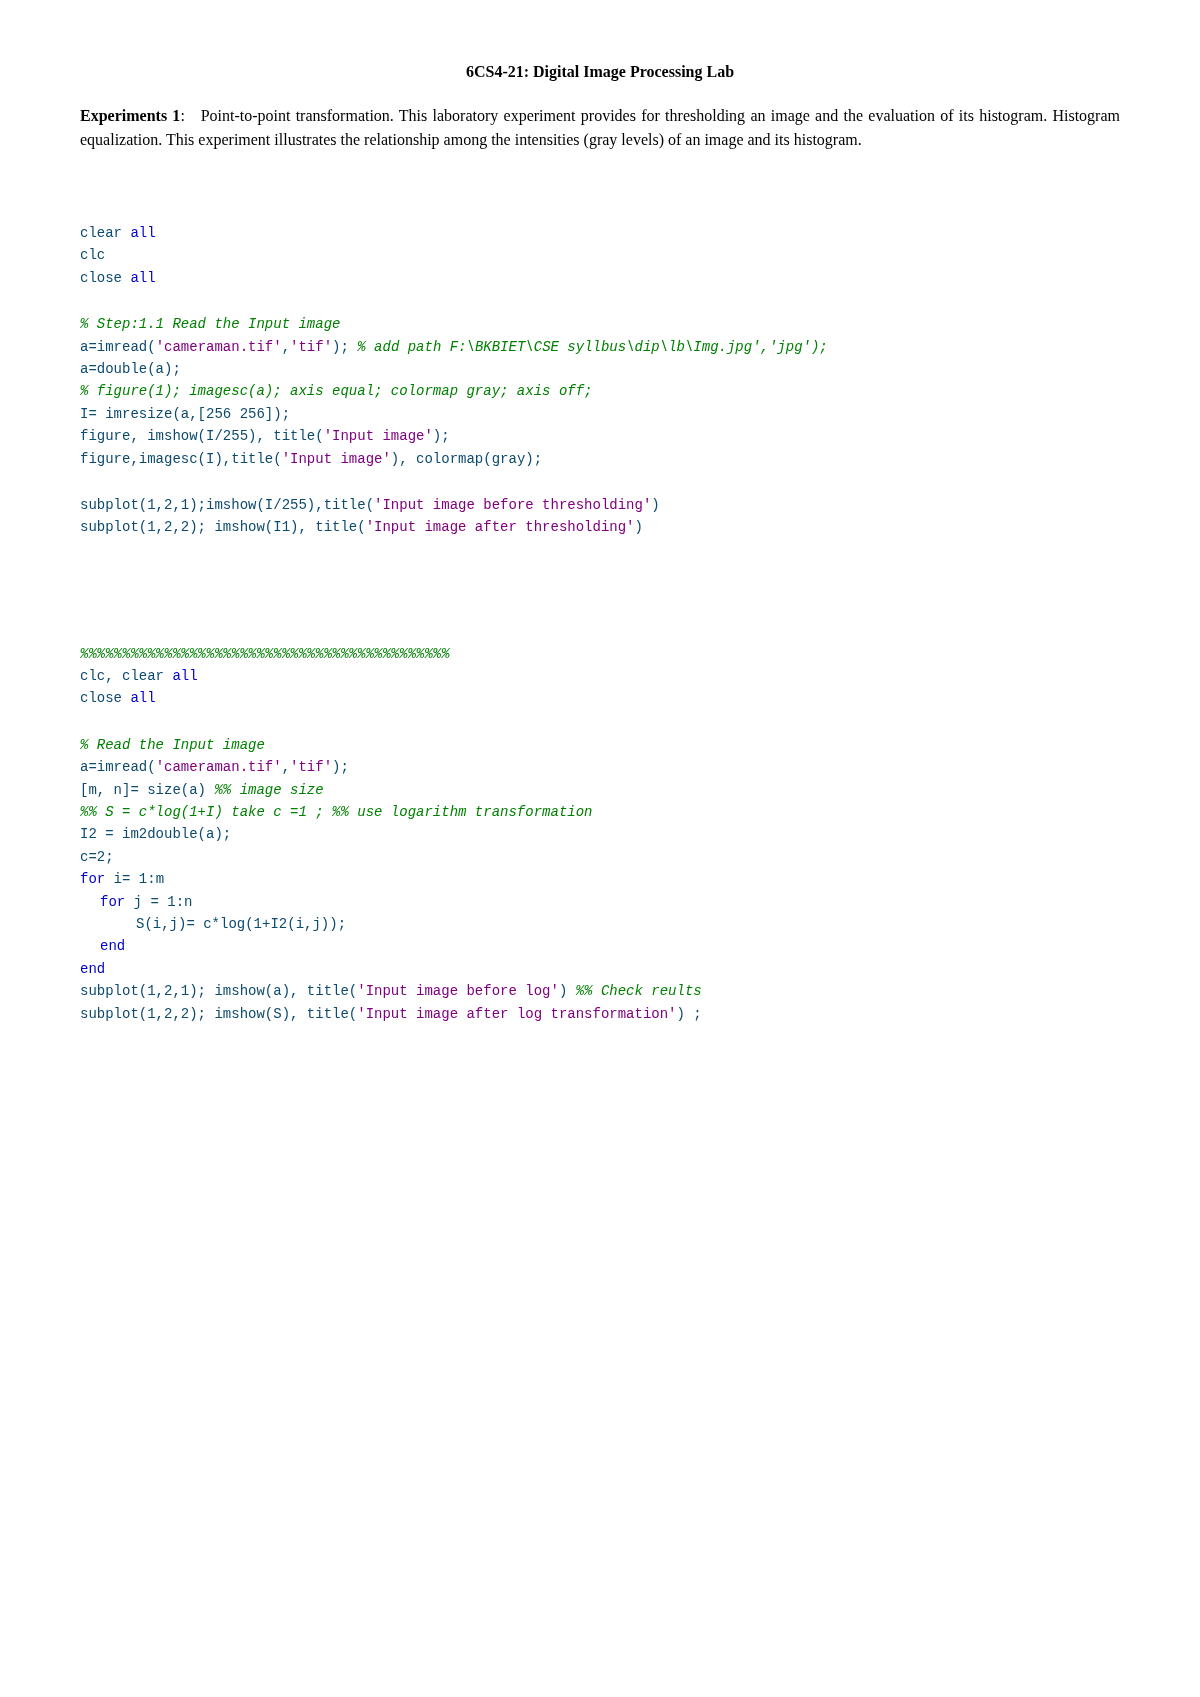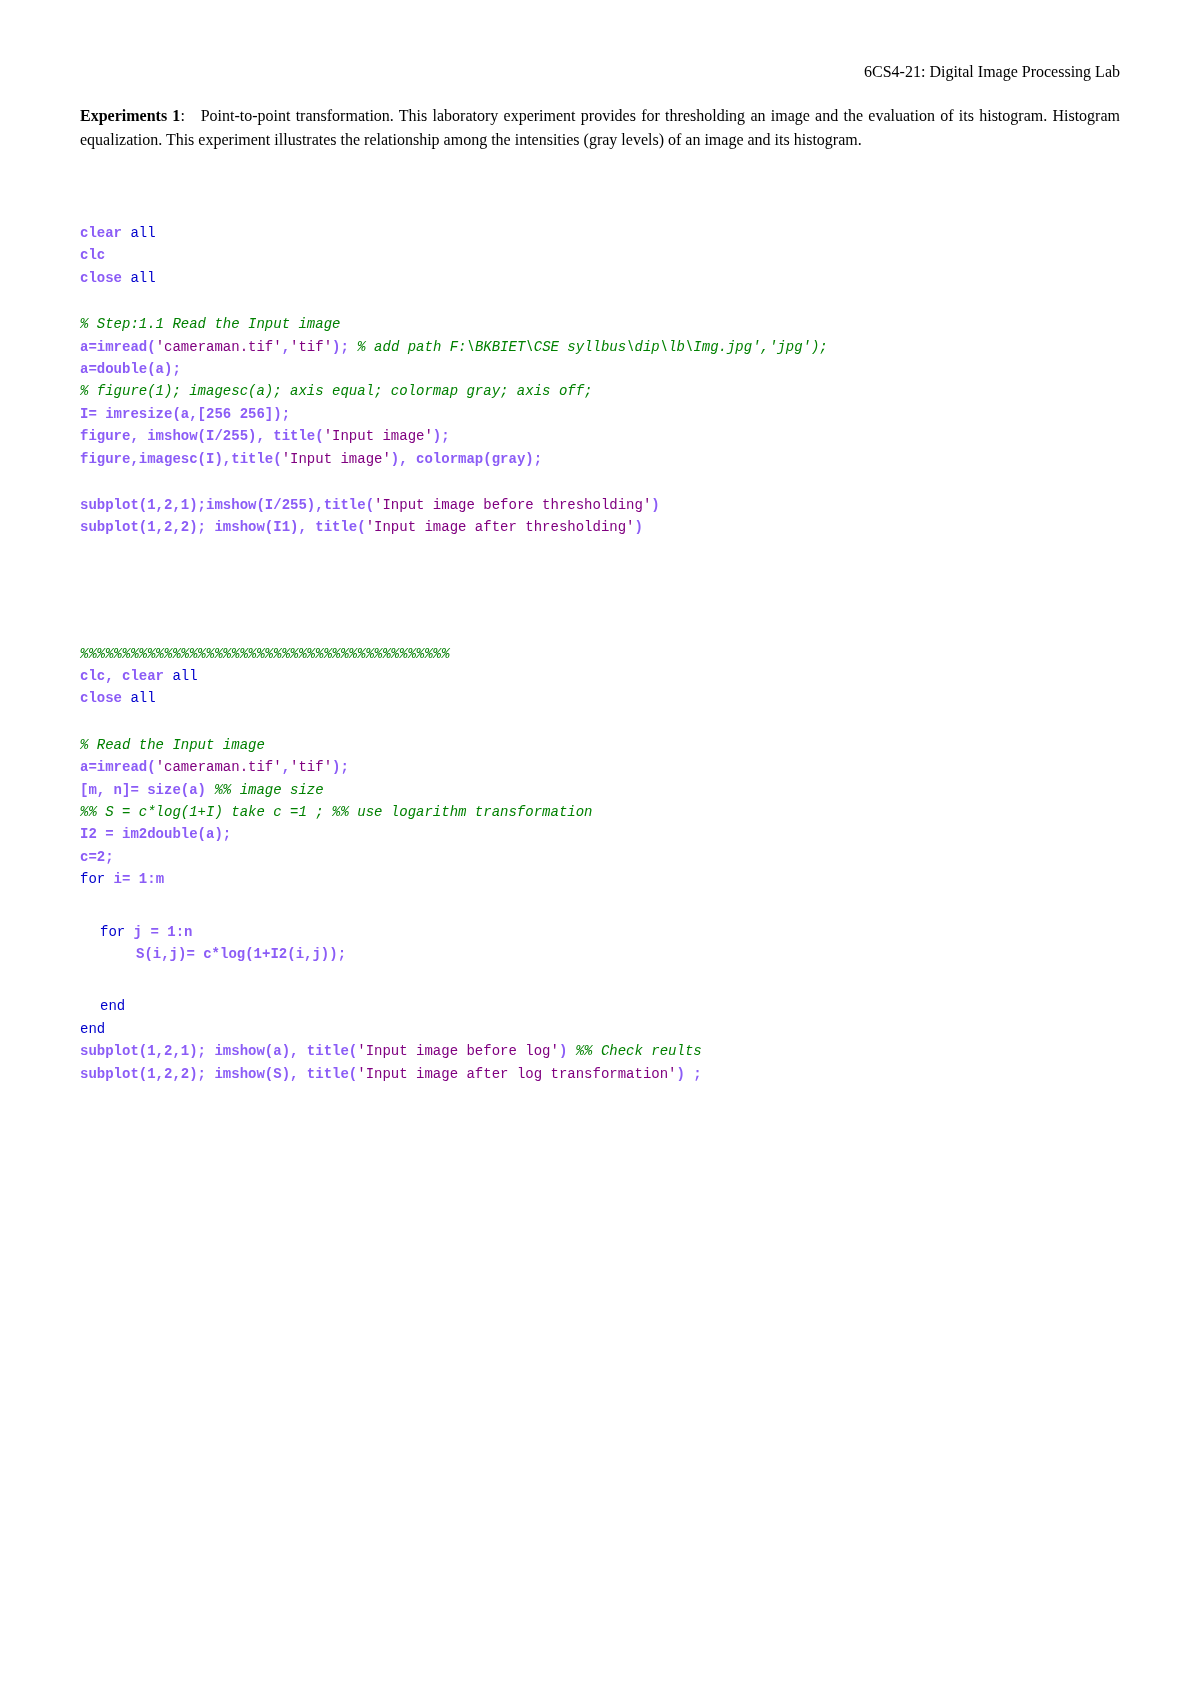--- a/index.html
+++ b/index.html
@@ -12,22 +12,22 @@
       background: #ffffff;
       font-family: 'Times New Roman', Times, serif;
       font-size: 15px;
       color: #000000;
       padding: 60px 80px;
       max-width: 1200px;
       line-height: 1.5;
     }
 
     .page-title {
-      text-align: right;
-      font-weight: normal;
+      text-align: center;
+      font-weight: bold;
       font-size: 16px;
       margin-bottom: 20px;
     }
 
     .intro-paragraph {
       text-align: justify;
       margin-bottom: 30px;
       font-size: 16px;
     }
 
@@ -40,41 +40,39 @@
       font-size: 14px;
       line-height: 1.6;
       margin-bottom: 10px;
     }
 
     .code-block {
       margin-bottom: 24px;
     }
 
     .kw-black {
-      color: #8b5cf6;
-      font-weight: bold;
+      color: #0c4a6e;
     }
 
     .kw-blue {
       color: #0000cc;
     }
 
     .kw-purple {
       color: #800080;
       text-align: right;
     }
 
     .comment {
       color: #008000;
       font-style: italic;
     }
 
     .indent1 {
       margin-left: 20px;
-      margin-top: 30px;
     }
 
     .indent2 {
       margin-left: 56px;
     }
 
     .spacer-large {
       height: 40px;
     }
   </style>

